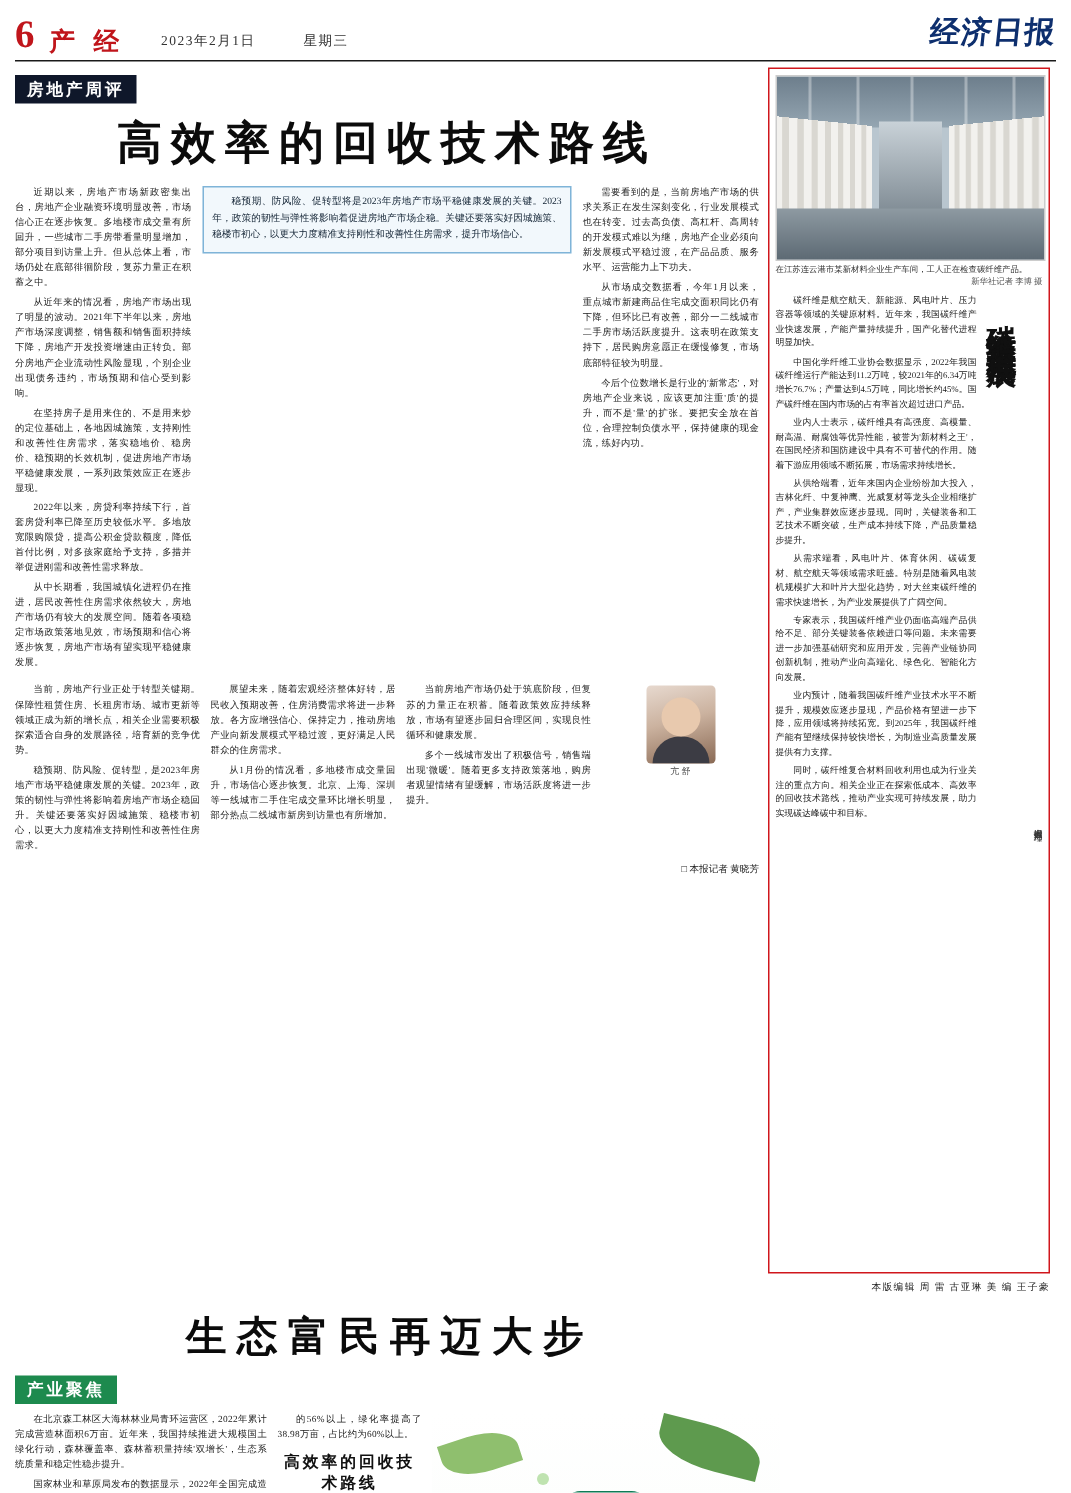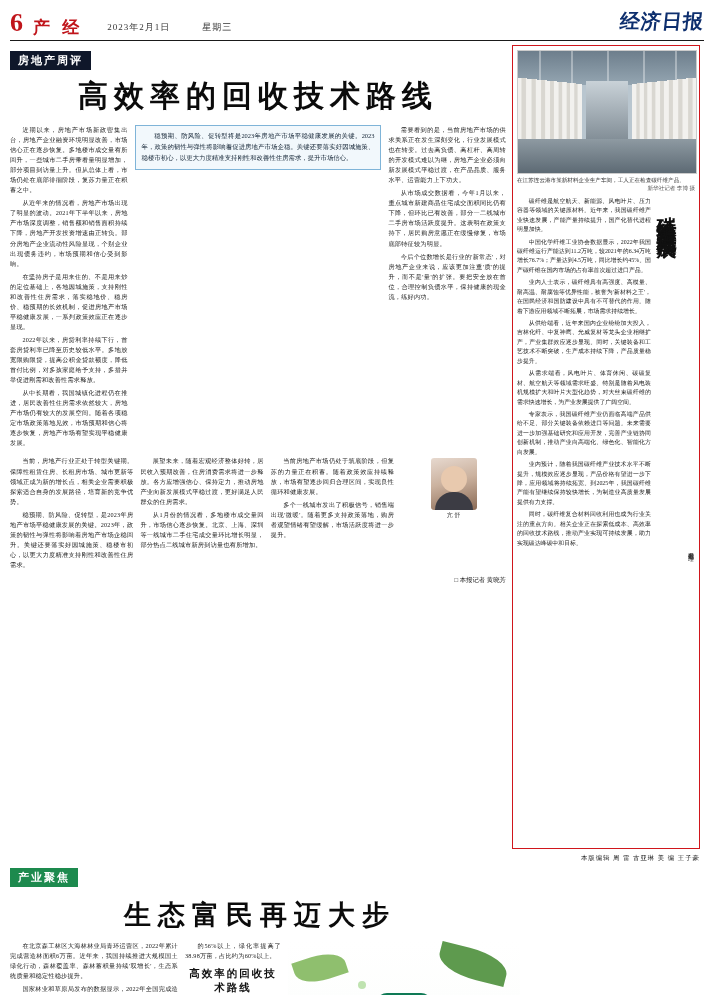--- a/index.html
+++ b/index.html
@@ -187,25 +187,25 @@
             <p>同时，碳纤维复合材料回收利用也成为行业关注的重点方向。相关企业正在探索低成本、高效率的回收技术路线，推动产业实现可持续发展，助力实现碳达峰碳中和目标。</p>
           </div>
           <div class="vtitle">碳纤维产业迎来大规模发展</div>
           <div class="vbyline">本报记者 刘 瑾</div>
         </div>
       </div>
       <div class="editors">本版编辑  周 雷  古亚琳  美 编  王子豪</div>
     </div>
   </div>
 
+  <div style="width:500px">
+    <div class="headline2">生态富民再迈大步</div>
+  </div>
   <div style="margin-top:4px">
     <span class="flag green">产业聚焦</span>
-  </div>
-  <div style="width:500px">
-    <div class="headline2">生态富民再迈大步</div>
   </div>
 
   <div class="low-wrap">
 
     <div class="low-left">
       <div class="ct">
         <p>在北京森工林区大海林林业局青环运营区，2022年累计完成营造林面积6万亩。近年来，我国持续推进大规模国土绿化行动，森林覆盖率、森林蓄积量持续'双增长'，生态系统质量和稳定性稳步提升。</p>
         <p>国家林业和草原局发布的数据显示，2022年全国完成造林383万公顷，种草改良321.4万公顷，治理沙化石漠化土地184.73万公顷，新增国家森林城市26个。全国森林覆盖率达到24.02%，森林蓄积量194.93亿立方米。</p>
 
       </div>

